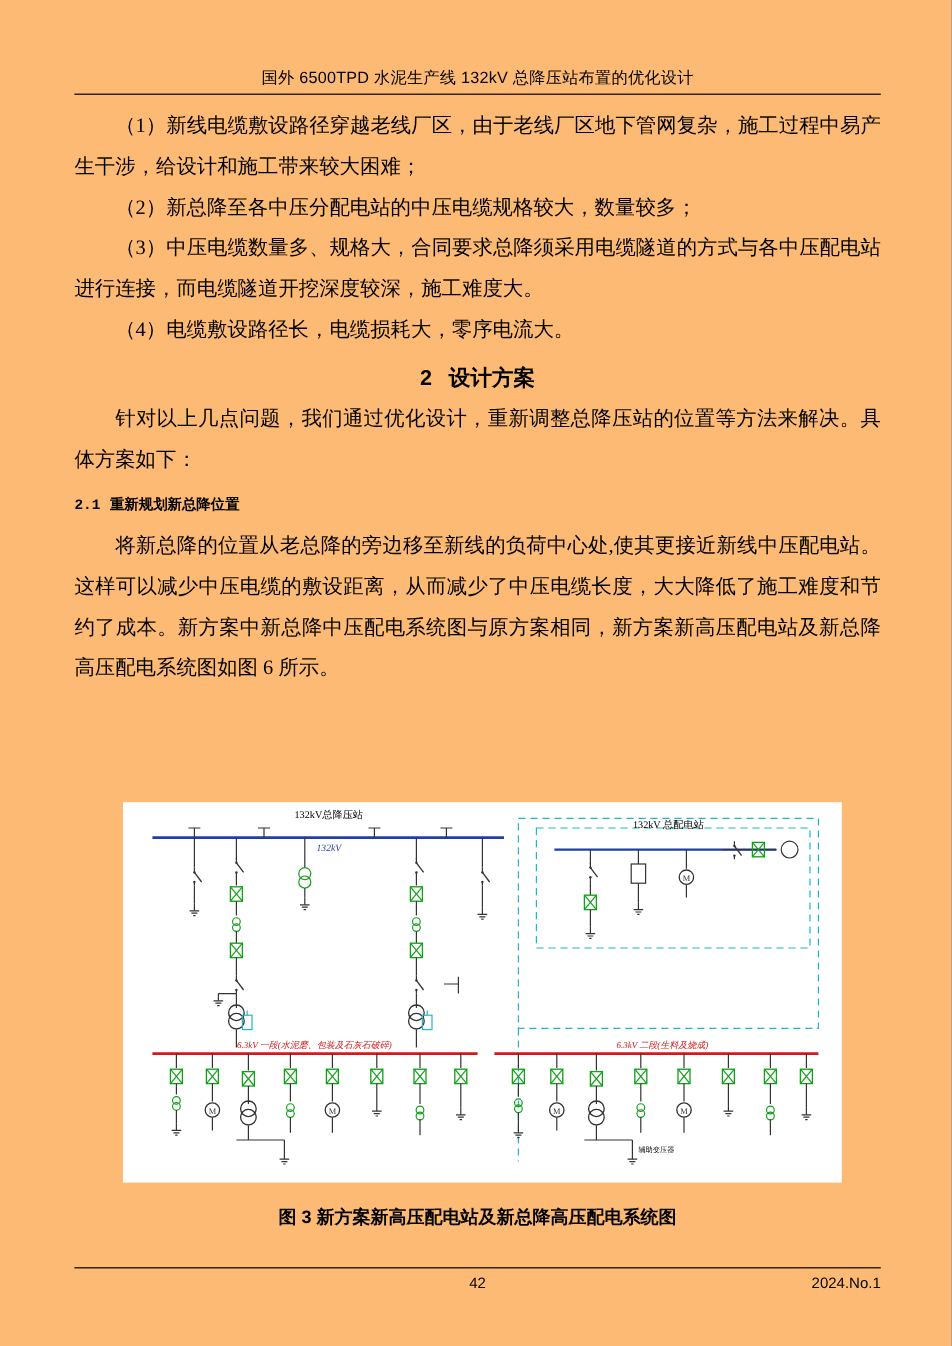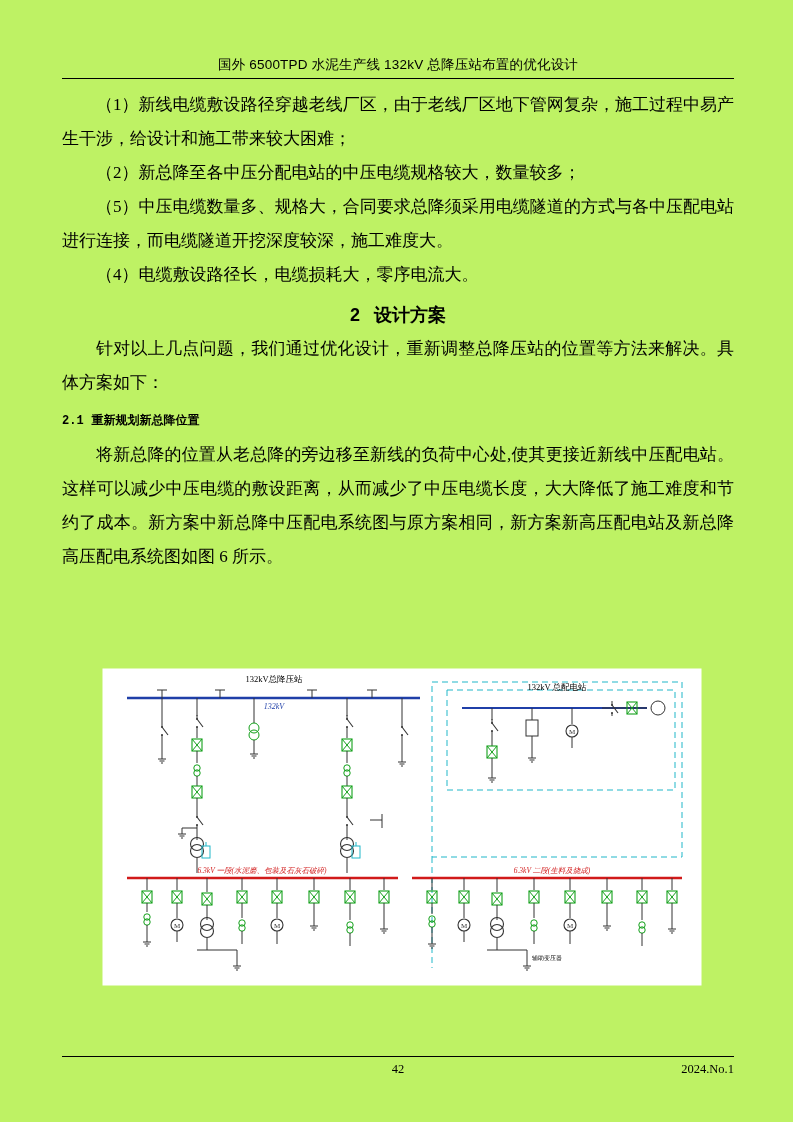--- a/index.html
+++ b/index.html
@@ -7,21 +7,21 @@
     padding: 0;
     background: #8a8a8a;
   }
   body {
     font-family: "Liberation Serif", "DejaVu Serif", serif;
   }
   .page {
     position: relative;
     width: 793px;
     height: 1122px;
-    background: #bef264;
+    background: #fdba74;
     margin: 0 auto;
     overflow: hidden;
     box-sizing: border-box;
   }
   .page-inner {
     position: absolute;
     left: 62px;
     top: 0;
     width: 672px;
     height: 1122px;
@@ -115,21 +115,21 @@
     width: 672px;
     border-top: 1px solid #000;
   }
   .ftr {
     position: absolute;
     top: 1062px;
     left: 0;
     width: 672px;
     height: 20px;
     font-size: 12.5px;
-    font-family: Liberation Serif, serif;
+    font-family: Liberation Sans, sans-serif;
     color: #000;
   }
   .ftr .pageno {
     position: absolute;
     left: 0;
     width: 672px;
     text-align: center;
   }
   .ftr .issue {
     position: absolute;
@@ -149,21 +149,21 @@
 
 <div class="page">
   <div class="page-inner">
 
     <div class="hdr">国外 6500TPD 水泥生产线 132kV 总降压站布置的优化设计</div>
     <div class="hdr-rule"></div>
 
     <div class="content">
       <p class="para">（1）新线电缆敷设路径穿越老线厂区，由于老线厂区地下管网复杂，施工过程中易产生干涉，给设计和施工带来较大困难；</p>
       <p class="para">（2）新总降至各中压分配电站的中压电缆规格较大，数量较多；</p>
-      <p class="para">（5）中压电缆数量多、规格大，合同要求总降须采用电缆隧道的方式与各中压配电站进行连接，而电缆隧道开挖深度较深，施工难度大。</p>
+      <p class="para">（3）中压电缆数量多、规格大，合同要求总降须采用电缆隧道的方式与各中压配电站进行连接，而电缆隧道开挖深度较深，施工难度大。</p>
       <p class="para">（4）电缆敷设路径长，电缆损耗大，零序电流大。</p>
 
       <h2 class="sec">
         <span class="num">2</span><span>设计方案</span>
       </h2>
 
       <p class="para">针对以上几点问题，我们通过优化设计，重新调整总降压站的位置等方法来解决。具体方案如下：</p>
 
       <h3 class="subsec">
         <span class="num">2.1</span><span>重新规划新总降位置</span>
@@ -447,20 +447,21 @@
               <line x1="570" y1="210" x2="570" y2="222" stroke="#333" stroke-width="1"></line>
               <use href="#brk" x="570" y="229"></use>
               <line x1="570" y1="235" x2="570" y2="255" stroke="#333" stroke-width="1"></line>
               <use href="#gnd" x="570" y="255"></use>
             </g>
           </g>
         </svg>
       </div>
     </div>
 
+    <div class="figure-caption">图 3  新方案新高压配电站及新总降高压配电系统图</div>
 
     <div class="ftr-rule"></div>
     <div class="ftr">
       <span class="pageno">42</span>
       <span class="issue">2024.No.1</span>
     </div>
 
   </div>
 </div>
 

